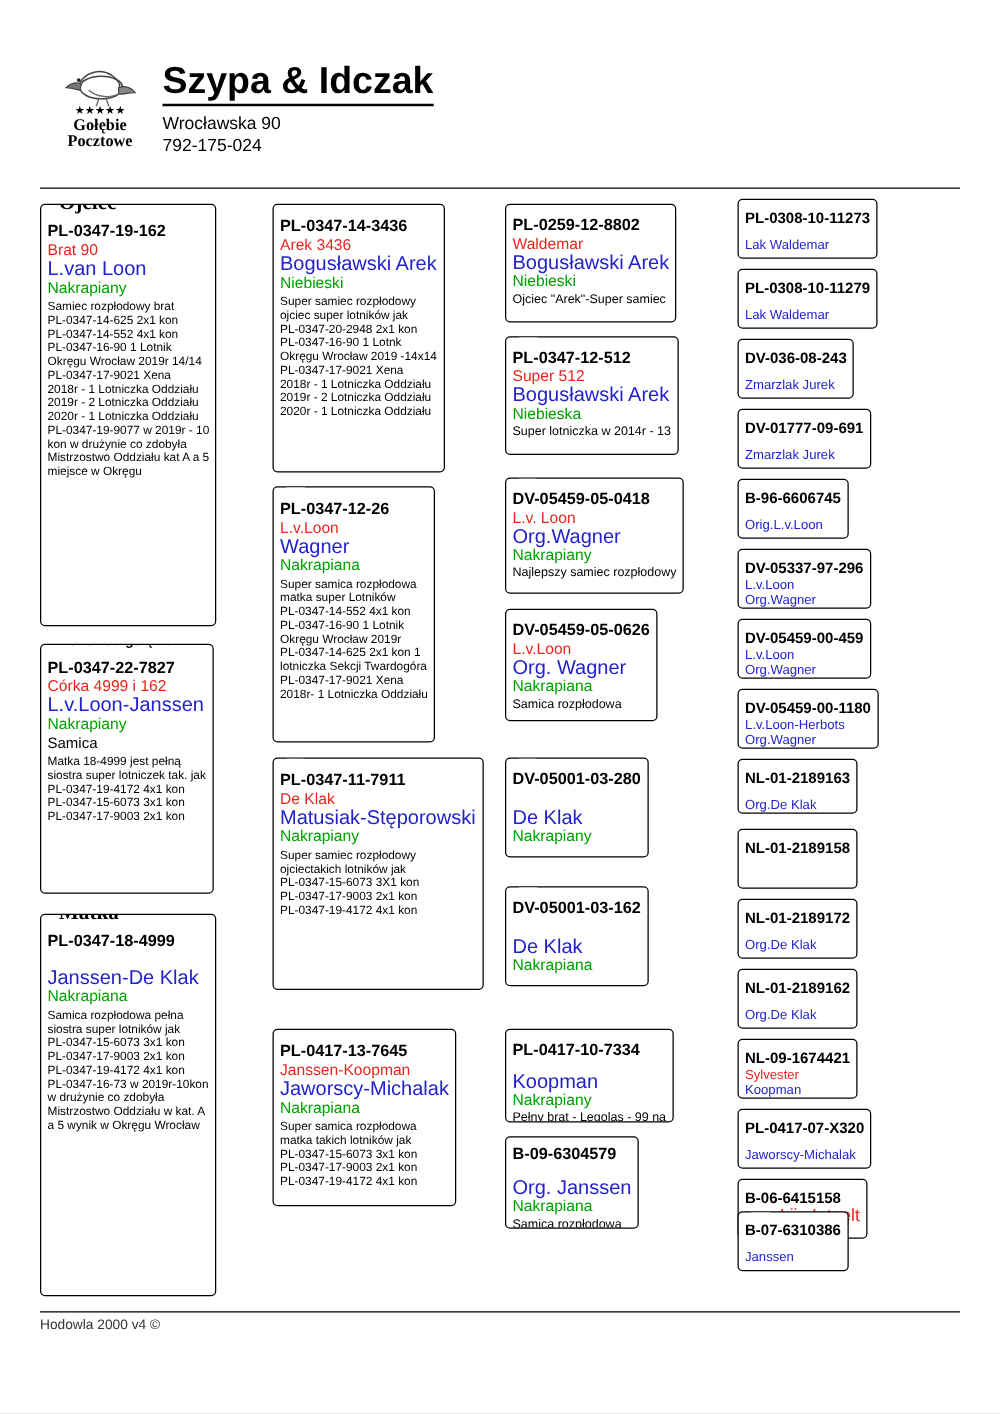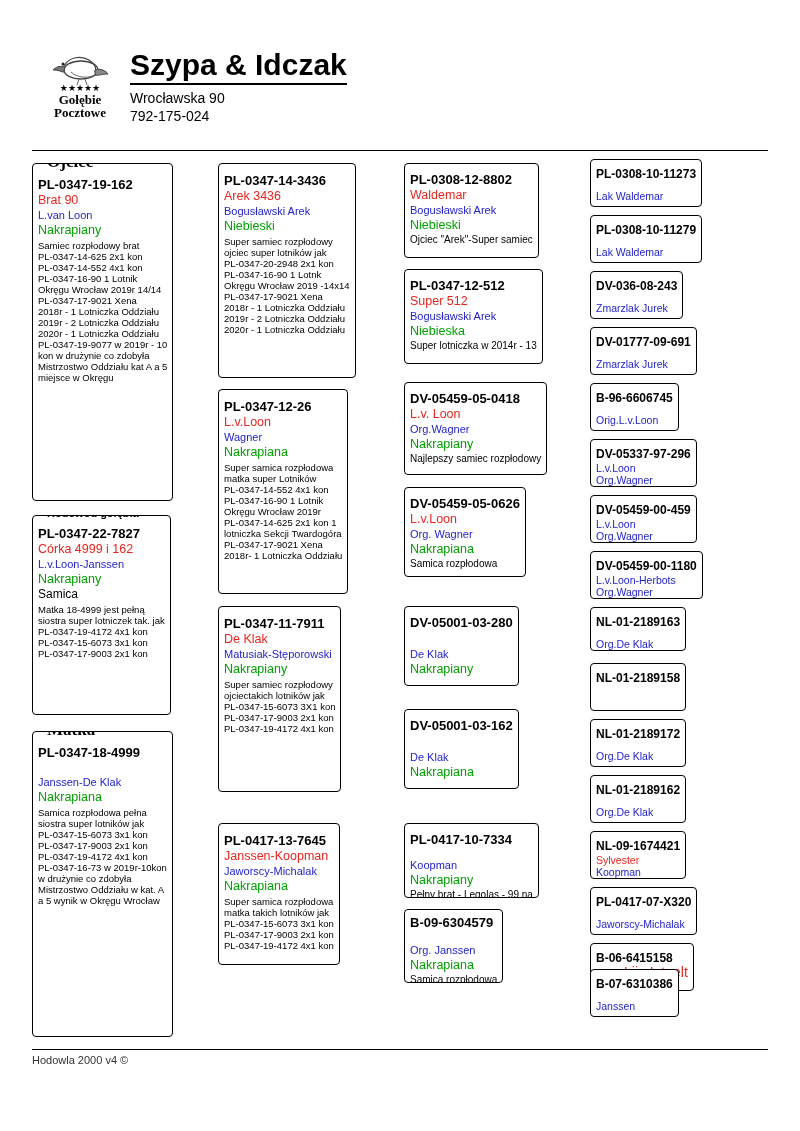--- a/index.html
+++ b/index.html
@@ -120,21 +120,21 @@
     line-height: 20px;
   }
   .cap.med {
     font-size: 11px;
     font-weight: bold;
     top: -9px;
     line-height: 12px;
   }
   .ring { font-weight: bold; font-size: 13px; color: #000; line-height: 16px; }
   .nm-red { color: #e8251f; font-size: 12.5px; line-height: 15px; }
-  .nm-blue { color: #2222cc; font-size: 11px; line-height: 15px; }
+  .nm-blue { color: #2222cc; font-size: 16px; line-height: 15px; }
   .nm-green { color: #00a000; font-size: 12.5px; line-height: 15px; }
   .nm-black { color: #000; font-size: 12px; line-height: 15px; }
   .note {
     color: #000;
     font-size: 9.5px;
     line-height: 11px;
     margin-top: 2px;
     white-space: pre-line;
   }
   .note.one { margin-top: 1px; font-size: 10px; line-height: 12px; }
@@ -297,21 +297,21 @@
 PL-0347-15-6073  3x1  kon
 PL-0347-17-9003  2x1  kon
 PL-0347-19-4172  4x1  kon</div>
       </div>
     </div>
 
     <div class="col c3">
 
       <div class="box" style="top:6px; height:95px;">
         <div class="cap">O</div>
-        <div class="ring" style="margin-top:4px;">PL-0308-12-8802</div>
+        <div class="ring" style="margin-top:4px;">PL-0259-12-8802</div>
         <div class="nm-red">Waldemar</div>
         <div class="nm-blue">Bogusławski Arek</div>
         <div class="nm-green">Niebieski</div>
         <div class="note one">Ojciec "Arek"-Super samiec</div>
       </div>
 
       <div class="box" style="top:112px; height:95px;">
         <div class="cap">M</div>
         <div class="ring" style="margin-top:4px;">PL-0347-12-512</div>
         <div class="nm-red">Super 512</div>

